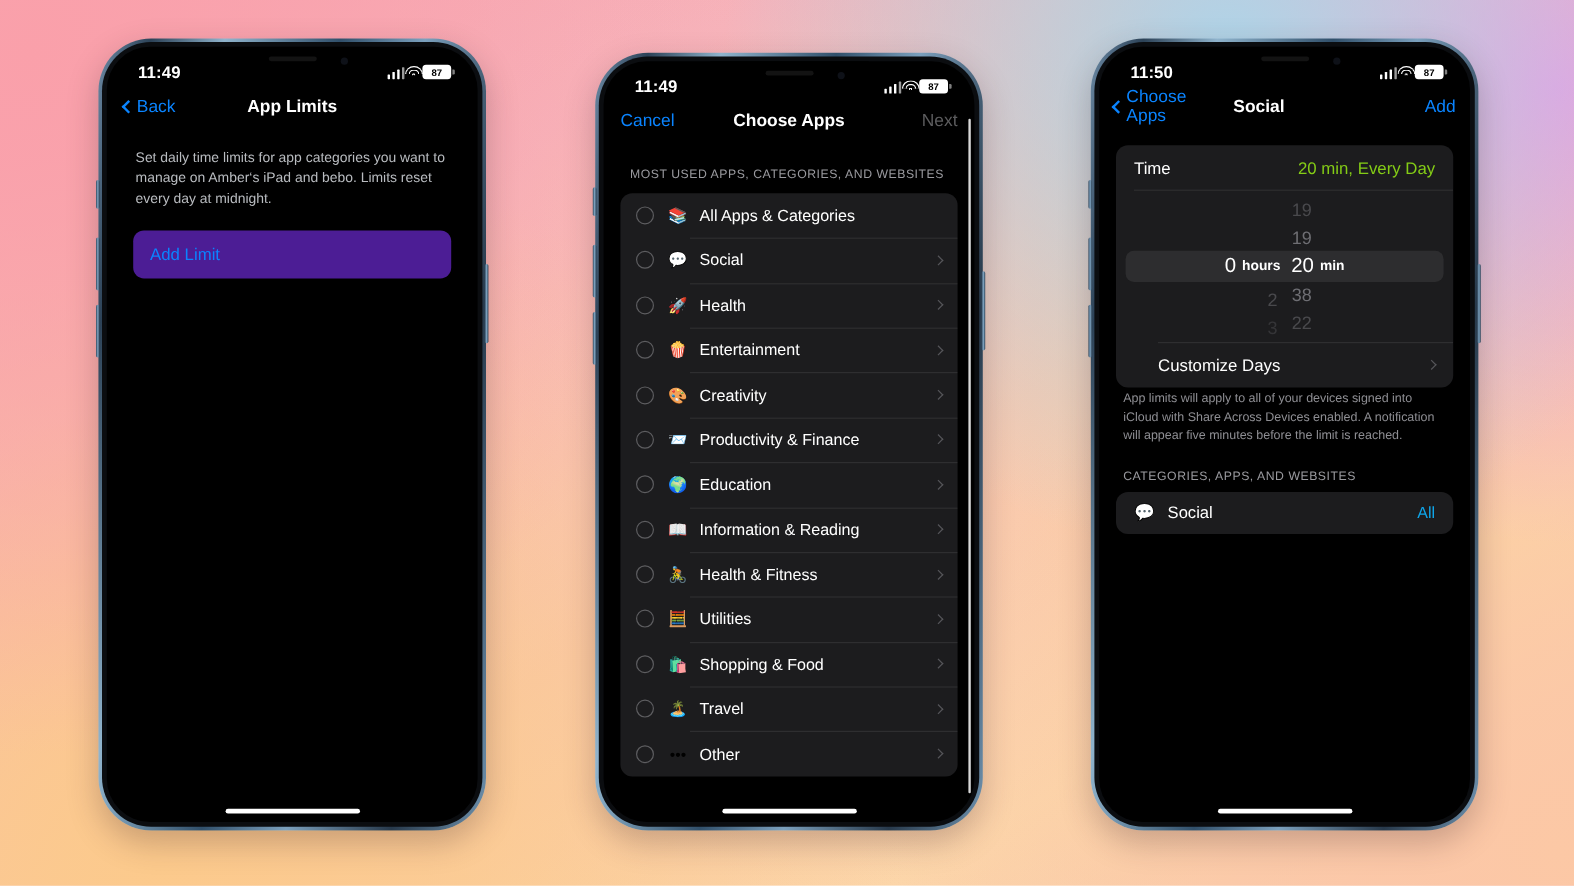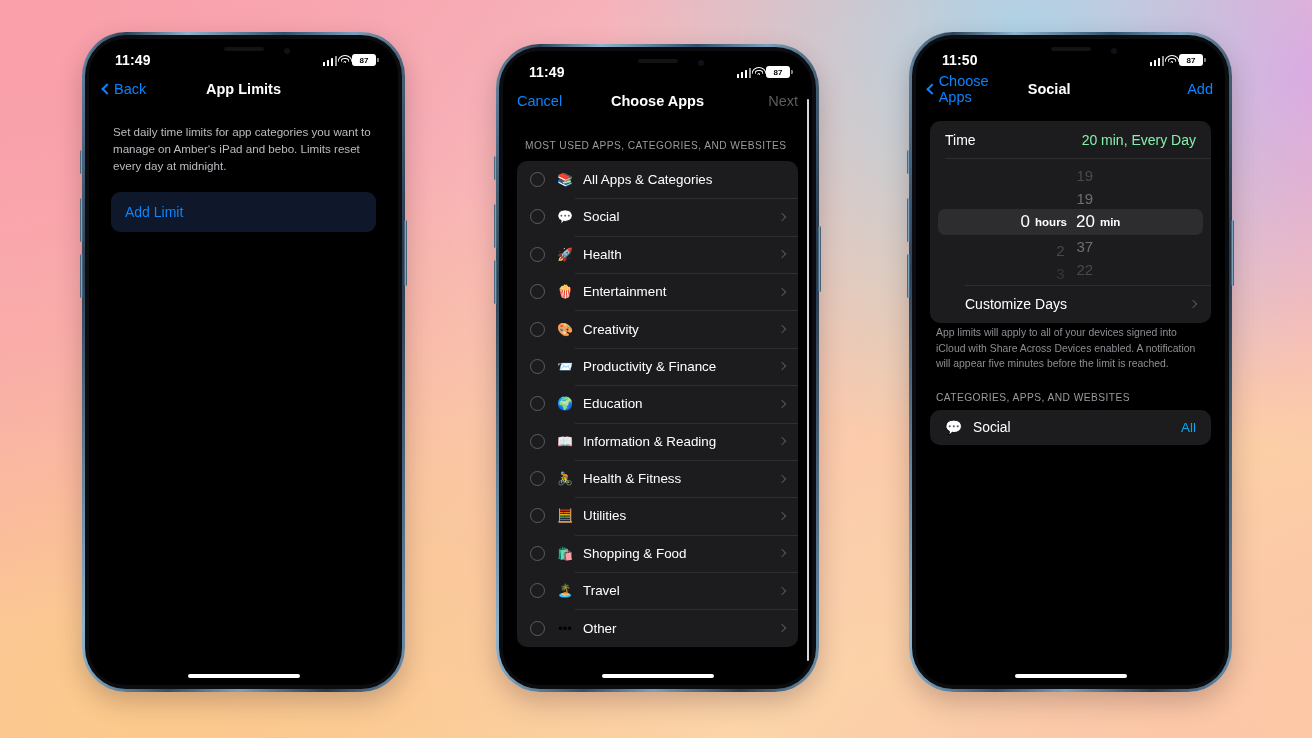--- a/index.html
+++ b/index.html
@@ -103,21 +103,21 @@
   .nav-3col .l { justify-self:start; display:flex; align-items:center; }
   .nav-3col .c { justify-self:center; }
   .nav-3col .r { justify-self:end; }
 
   
   .p1-desc {
     color:#b9bcc0; font-size:11.6px; line-height:1.48;
     padding:14px 25px 0 24px;
   }
   .p1-add {
-    margin:18px 22px 0 22px; background:#0f172a; border-radius:9px;
+    margin:18px 22px 0 22px; background:#4c1d95; border-radius:9px;
     padding:12px 14px; color:#0a84ff; font-size:14px; cursor:pointer;
   }
 
   
   .p2-head {
     color:#9a9a9f; font-size:10.2px; letter-spacing:0.45px;
     padding:18px 22px 7px 22px; line-height:1.45; text-transform:uppercase;
   }
   .p2-list { margin:0 14px; background:#1c1c1e; border-radius:10px; overflow:hidden; }
   .p2-row {
@@ -146,21 +146,21 @@
   
   .card { margin:12px 14px 0 14px; background:#1c1c1e; border-radius:10px; overflow:hidden; }
   .p3-time-row {
     display:flex; align-items:center; justify-content:space-between;
     padding:11px 15px; position:relative;
   }
   .p3-time-row::after{
     content:""; position:absolute; left:15px; right:0; bottom:0; height:1px; background:#2e2e30;
   }
   .p3-time-lbl { color:#fff; font-size:14px; }
-  .p3-time-val { color:#86efac; font-size:14px; }
+  .p3-time-val { color:#84cc16; font-size:14px; }
   .picker { position:relative; height:126px; overflow:hidden; }
   .picker-cols { display:flex; height:100%; }
   .pcol { flex:1; display:flex; flex-direction:column; align-items:center;
           justify-content:center; position:relative; }
   .pcol.hours { align-items:flex-end; padding-right:6px; }
   .pcol.mins  { align-items:flex-start; padding-left:6px; }
   .pitem { font-size:15px; color:#6e6e73; height:23px; line-height:23px; }
   .pitem.f1 { opacity:0.30; }
   .pitem.f2 { opacity:0.55; }
   .pitem.sel { color:#fff; font-size:17px; height:25px; line-height:25px; font-weight:400; visibility:hidden; }
@@ -445,21 +445,21 @@
               <div class="pitem sel">0</div>
               <div class="pitem ">1</div>
               <div class="pitem f2">2</div>
               <div class="pitem f1">3</div>
             </div>
           <div class="pcol mins" id="mcol">
               <div class="pitem f1">17</div>
               <div class="pitem f2">19</div>
               <div class="pitem ">19</div>
               <div class="pitem sel">20</div>
-              <div class="pitem ">37</div>
+              <div class="pitem ">38</div>
               <div class="pitem f2">22</div>
               <div class="pitem f1">23</div>
             </div>
         </div>
         <div class="pick-hl">
           <span class="num">0</span>
           <span class="unit">hours</span>
           <span class="num" style="margin-left:4px;">20</span>
           <span class="unit">min</span>
         </div>

